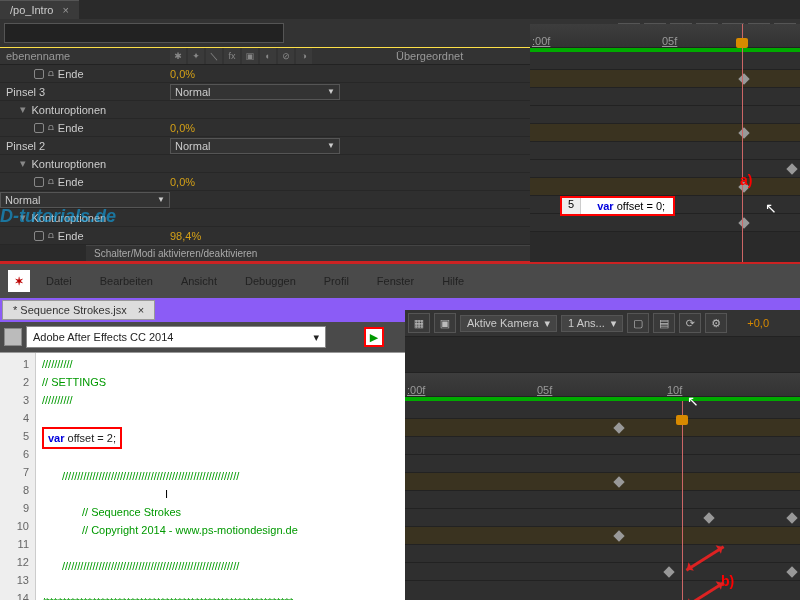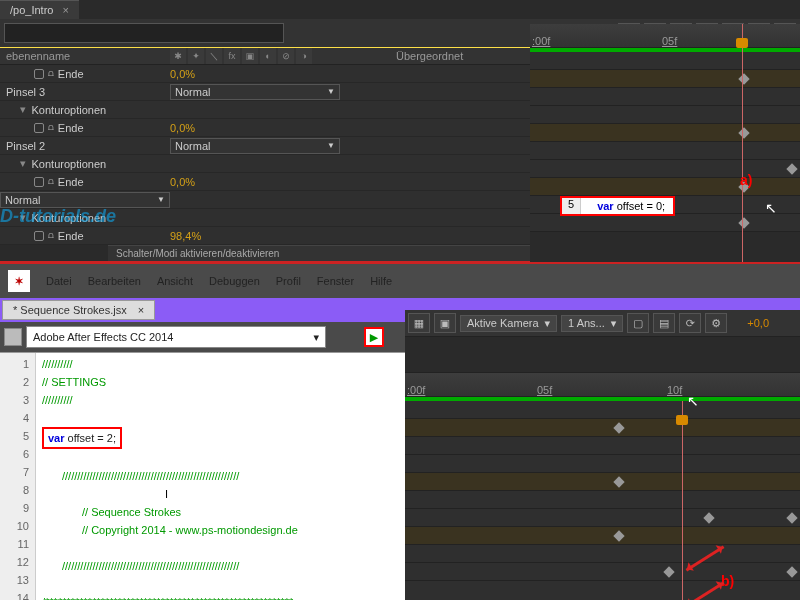--- a/index.html
+++ b/index.html
@@ -31,21 +31,21 @@
 .cti-head { position: absolute; width: 12px; height: 10px; background: #d88a00; top: 14px; left: -6px; border-radius: 2px; }
 .track { height: 18px; background: #3a3320; border-bottom: 1px solid #222; position: relative; }
 .track.plain { background: #2f2f2f; }
 .kf { position: absolute; width: 8px; height: 8px; background: #999; transform: rotate(45deg); top: 5px; }
 .watermark { position: absolute; left: 0; top: 206px; color: #0ea5e9; font-size: 18px; font-weight: bold; font-style: italic; opacity: 0.6; }
 .callout-a { position: absolute; left: 560px; top: 196px; background: #fff; border: 2px solid red; padding: 2px 8px; color: #000; font-family: monospace; font-size: 12px; display: flex; gap: 16px; }
 .callout-a .ln { background: #eee; padding: 0 6px; margin: -2px 0 -2px -8px; border-right: 1px solid #ccc; }
 .kw { color: #00d; font-weight: bold; }
 .ann-a { position: absolute; left: 740px; top: 172px; color: red; font-weight: bold; font-size: 14px; }
 .cursor-a { position: absolute; left: 765px; top: 200px; color: #fff; font-size: 14px; }
-.mode-bar { background: #333; padding: 2px 8px; color: #aaa; font-size: 10px; text-align: left; border-top: 1px solid #444; margin-left: 108px; }
+.mode-bar { background: #333; padding: 2px 8px; color: #aaa; font-size: 10px; text-align: left; border-top: 1px solid #444; margin-left: 86px; }
 .divider-red { height: 3px; background: #cc2222; }
 
 .estk { background: #4a4a4a; }
 .estk-menubar { background: #4a4a4a; padding: 6px 8px; display: flex; gap: 16px; align-items: center; }
 .estk-logo { width: 22px; height: 22px; background: #fff; display: flex; align-items: center; justify-content: center; color: #b00; font-weight: bold; }
 .estk-menubar span { color: #222; }
 .estk-tab { background: #ddd; color: #333; display: inline-block; padding: 3px 10px; border: 1px solid #999; }
 .estk-toolbar { display: flex; align-items: center; gap: 4px; padding: 4px; border-bottom: 1px solid #999; }
 .chain { width: 18px; height: 18px; background: #bbb; border: 1px solid #888; }
 .target-sel { flex: 0 0 300px; background: #fff; color: #222; border: 1px solid #888; height: 22px; padding: 2px 6px; display: flex; justify-content: space-between; align-items: center; }
@@ -228,21 +228,21 @@
   <span class="ln">5</span>
   <span><span class="kw">var</span><span> offset = 0;</span></span>
 </div>
 <div class="cursor-a">↖</div>
 
 <div class="divider-red"></div>
 
 <div class="estk">
   <div class="estk-menubar">
     <div class="estk-logo">✶</div>
-    <div id="menus" style="display:flex;gap:16px">
+    <div id="menus" style="display:flex;gap:28px">
         <span>Datei</span>
         <span>Bearbeiten</span>
         <span>Ansicht</span>
         <span>Debuggen</span>
         <span>Profil</span>
         <span>Fenster</span>
         <span>Hilfe</span>
       </div>
   </div>
   <div style="background:#8b5cf6;padding:2px">

